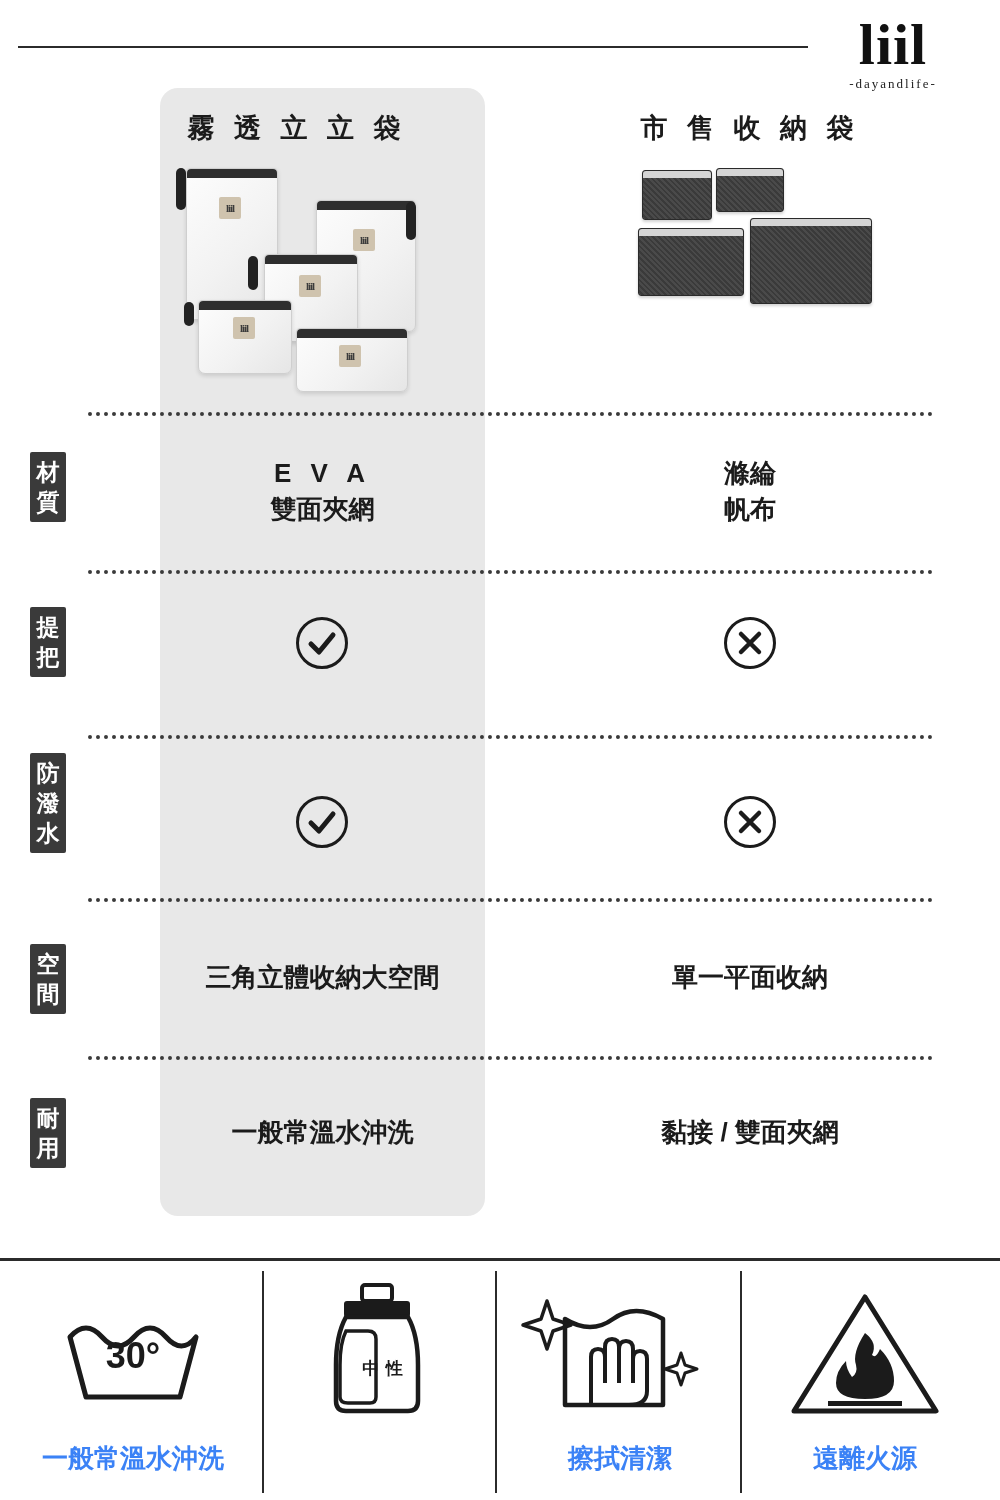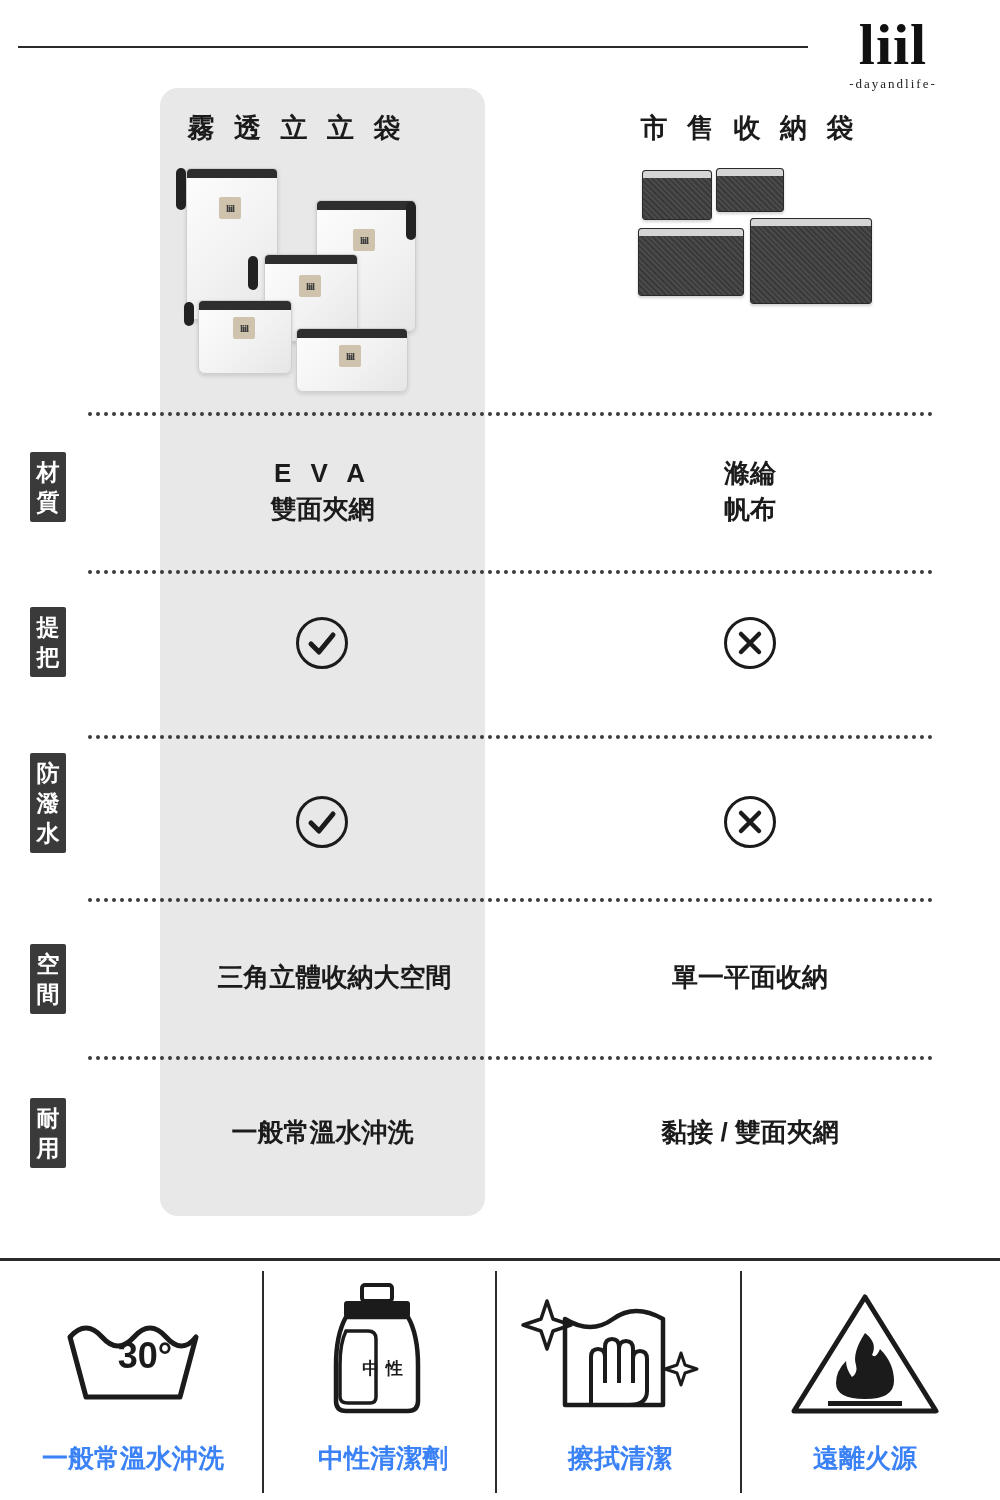--- a/index.html
+++ b/index.html
@@ -215,21 +215,21 @@
     left: 0;
     top: 180px;
     width: 250px;
     text-align: center;
     font-size: 26px;
     font-weight: 700;
     color: #3b82f6;
   }
   .wash-temp {
     position: absolute;
-    left: 12px; top: 74px;
+    left: 0; top: 74px;
     width: 250px;
     text-align: center;
     font-family: "Liberation Sans", sans-serif;
     font-size: 36px;
     font-weight: 700;
     color: #1b1b1b;
   }
   .bottle-text {
     position: absolute;
     left: 0; top: 96px;
@@ -336,21 +336,21 @@
 <div class="mark" style="left:724px; top:796px;">
   <svg width="46" height="46" viewBox="0 0 46 46">
       <path d="M14 14 L32 32 M32 14 L14 32" fill="none" stroke="#1b1b1b" stroke-width="4.5" stroke-linecap="round"></path>
     </svg>
 </div>
 
 <div class="row-label" style="top:944px;">
   <span>空</span>
   <span>間</span>
 </div>
-<div class="cell left" style="top:959px;margin-left:12px;">三角立體收納大空間</div>
+<div class="cell left" style="top:959px;">三角立體收納大空間</div>
 <div class="cell right" style="top:959px;">單一平面收納</div>
 
 <div class="row-label" style="top:1098px;">
   <span>耐</span>
   <span>用</span>
 </div>
 <div class="cell left" style="top:1114px;">一般常溫水沖洗</div>
 <div class="cell right" style="top:1114px;">黏接 / 雙面夾網</div>
 
 <div class="care-strip">
@@ -373,21 +373,20 @@
   <div class="care-cell" style="left:258px;">
     <div class="care-icon">
       <svg width="250" height="140" viewBox="0 0 250 140">
         <rect x="104" y="6" width="30" height="16" rx="3" fill="none" stroke="#1b1b1b" stroke-width="4"></rect>
         <rect x="86" y="22" width="66" height="16" rx="3" fill="#1b1b1b"></rect>
         <path d="M88 38 Q78 56 78 86 L78 122 Q78 132 88 132 L150 132 Q160 132 160 122 L160 86 Q160 56 150 38 Z" fill="none" stroke="#1b1b1b" stroke-width="4.5"></path>
         <path d="M88 52 Q82 64 82 86 L82 118 Q82 124 90 124 L112 124 Q118 124 118 118 L118 60 Q118 52 110 52 Z" fill="none" stroke="#1b1b1b" stroke-width="3.5"></path>
       </svg>
     </div>
     <div class="bottle-text">中 性</div>
-    <div class="care-label">中性清潔劑</div>
   </div>
 
   <div class="care-cell" style="left:495px;">
     <div class="care-icon">
       <svg width="250" height="140" viewBox="0 0 250 140">
         <path d="M70 40 L70 126 L168 126 L168 40 Q140 24 118 40 Q96 56 70 40 Z" fill="none" stroke="#1b1b1b" stroke-width="4.5" stroke-linejoin="round"></path>
         <path d="M96 124 L96 78 Q96 70 103 70 Q110 70 110 78 L110 104" fill="none" stroke="#1b1b1b" stroke-width="4"></path>
         <path d="M110 104 L110 68 Q110 60 117 60 Q124 60 124 68 L124 104" fill="none" stroke="#1b1b1b" stroke-width="4"></path>
         <path d="M124 104 L124 70 Q124 62 131 62 Q138 62 138 70 L138 104" fill="none" stroke="#1b1b1b" stroke-width="4"></path>
         <path d="M138 104 L138 80 Q138 72 145 72 Q152 72 152 80 L152 112 Q152 126 134 126 L108 126" fill="none" stroke="#1b1b1b" stroke-width="4"></path>

